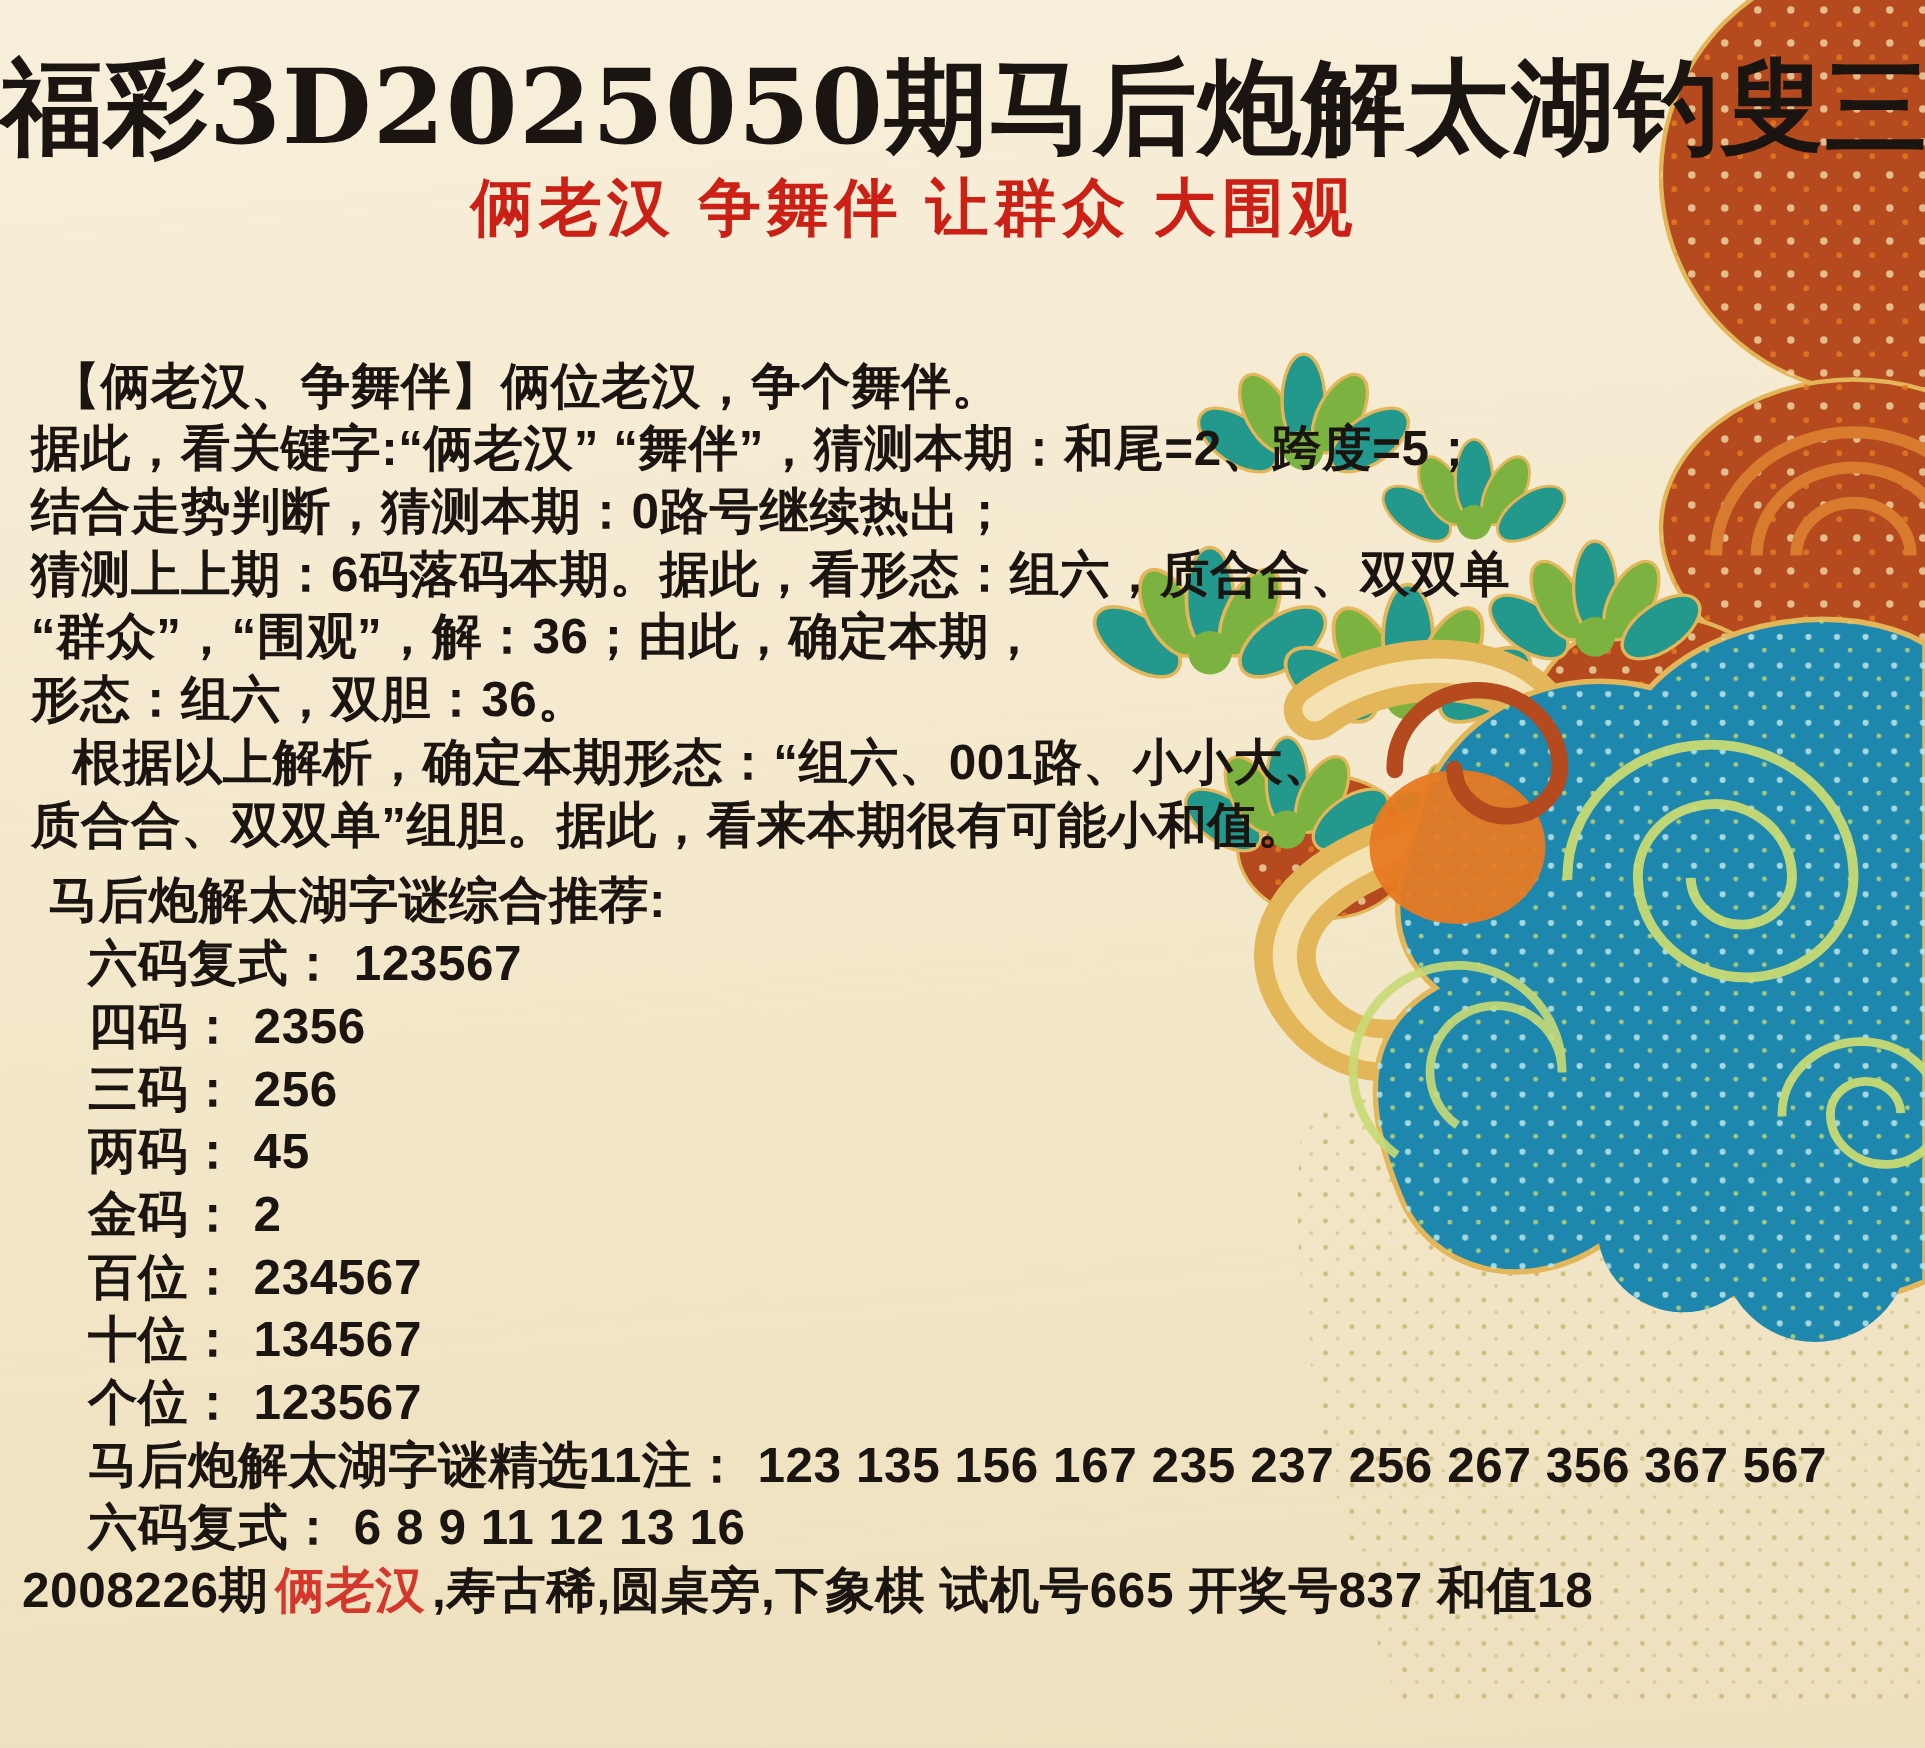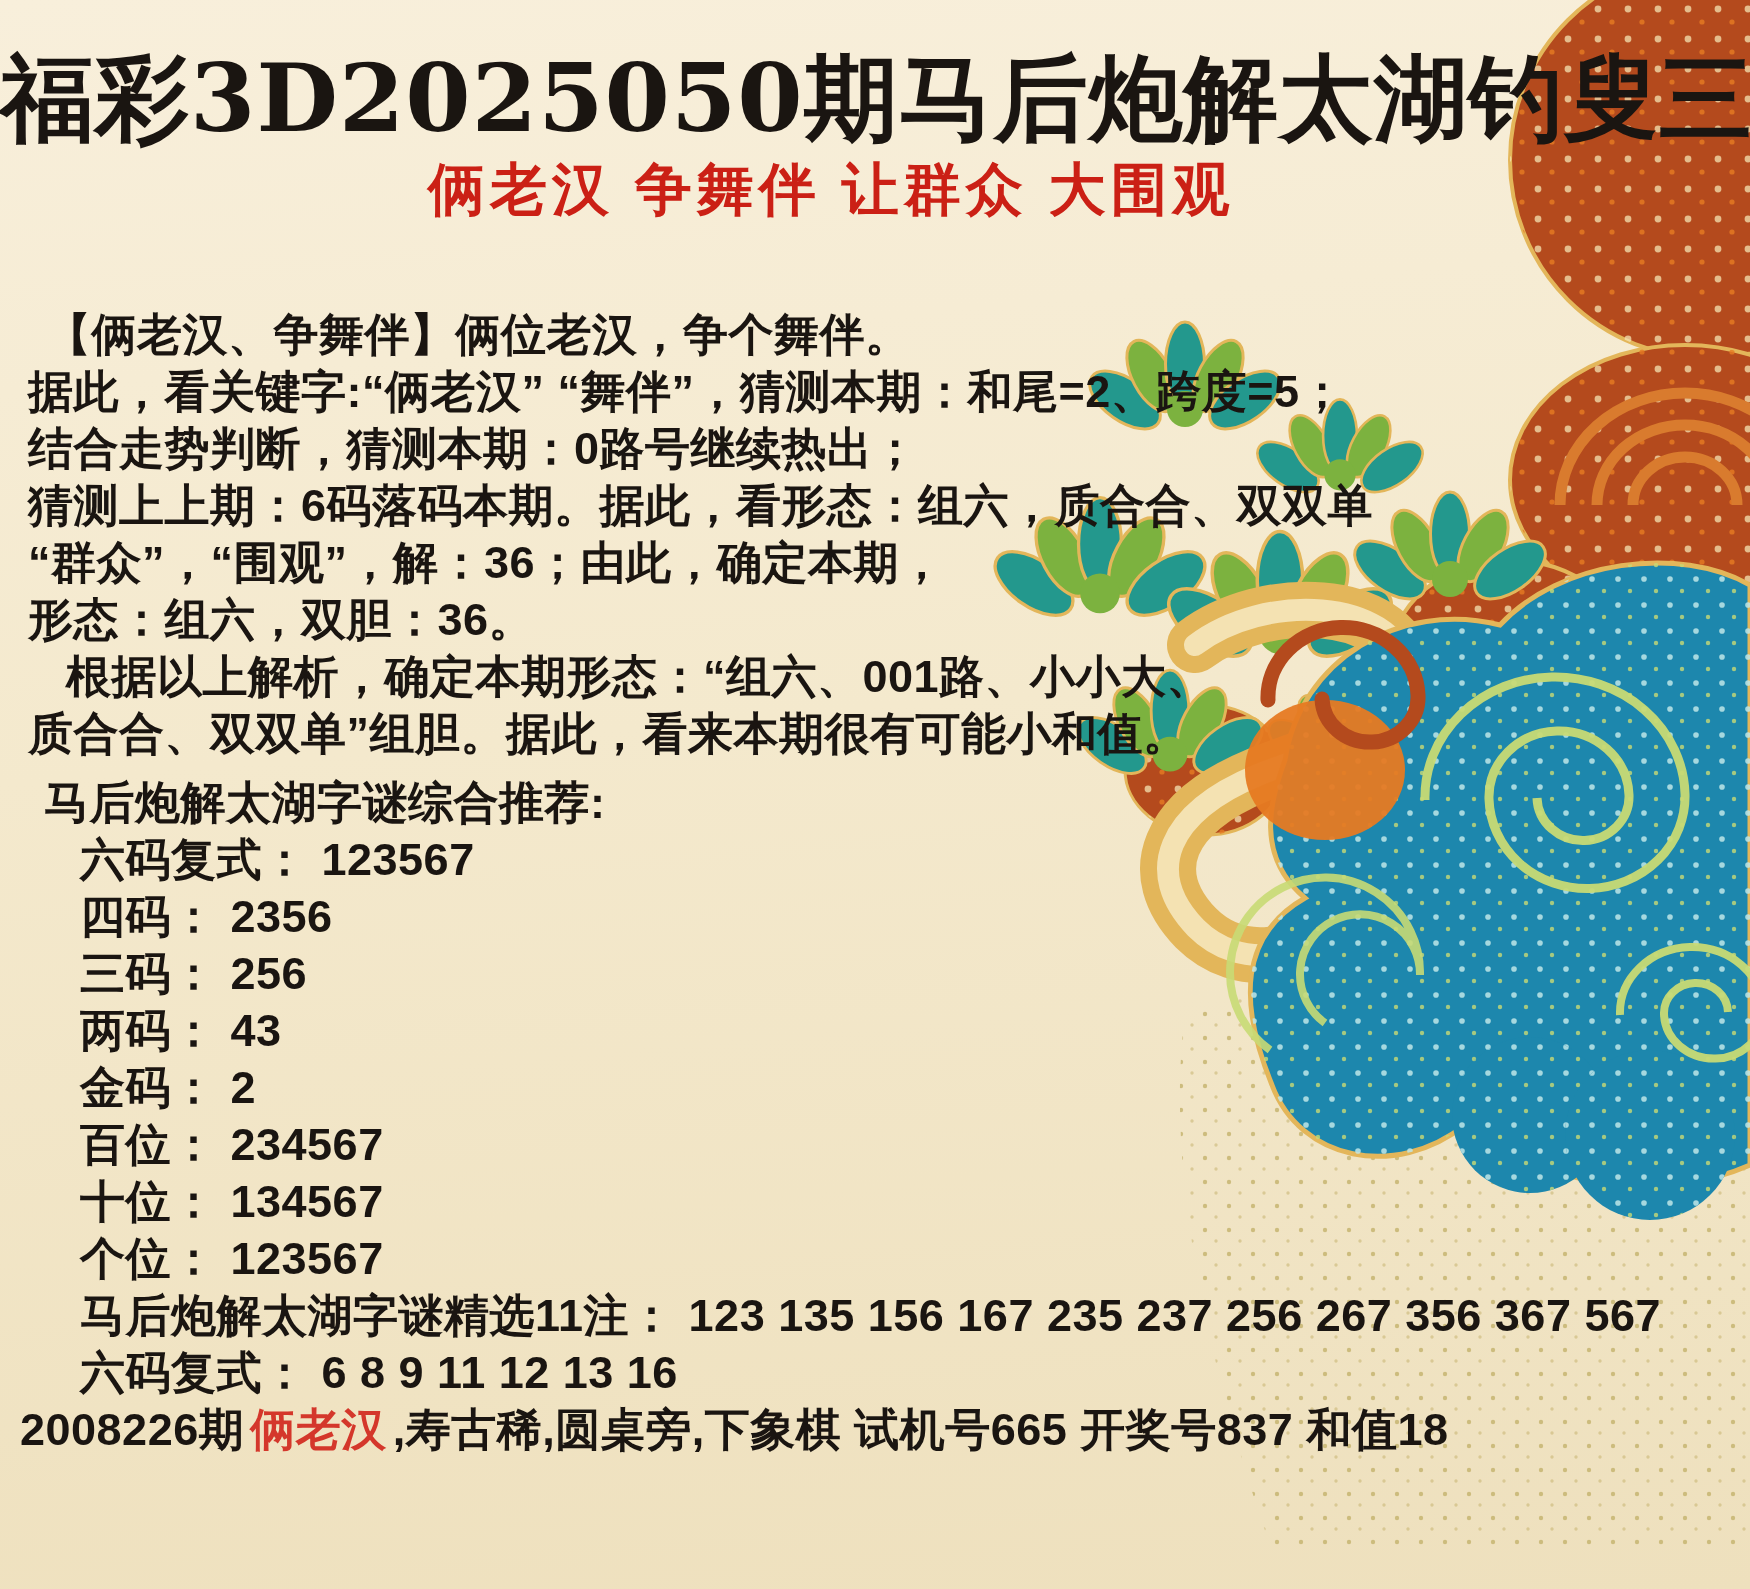--- a/index.html
+++ b/index.html
@@ -37,21 +37,21 @@
     letter-spacing:1px;
   }
   .subtitle{
     position:absolute;left:0;top:158px;width:1750px;
     font-size:57px;line-height:62px;font-weight:800;
     color:var(--accent_red);
     text-align:left;padding-left:428px;letter-spacing:5px;
     white-space:nowrap;
   }
   .content{
-    position:absolute;left:0;top:306px;width:1400px;
+    position:absolute;left:0;top:322px;width:1400px;
   }
   .line{
     height:57px;line-height:57px;
     font-size:45px;font-weight:800;
     white-space:nowrap;
     padding-left:28px;
     letter-spacing:0.5px;
   }
   .line.ind1{padding-left:46px;}
   .line.ind2{padding-left:66px;}
@@ -159,21 +159,21 @@
     <div class="line list">
       <span>六码复式：</span><span class="val">123567</span>
     </div>
     <div class="line list">
       <span>四码：</span><span class="val">2356</span>
     </div>
     <div class="line list">
       <span>三码：</span><span class="val">256</span>
     </div>
     <div class="line list">
-      <span>两码：</span><span class="val">43</span>
+      <span>两码：</span><span class="val">45</span>
     </div>
     <div class="line list">
       <span>金码：</span><span class="val">2</span>
     </div>
     <div class="line list">
       <span>百位：</span><span class="val">234567</span>
     </div>
     <div class="line list">
       <span>十位：</span><span class="val">134567</span>
     </div>

